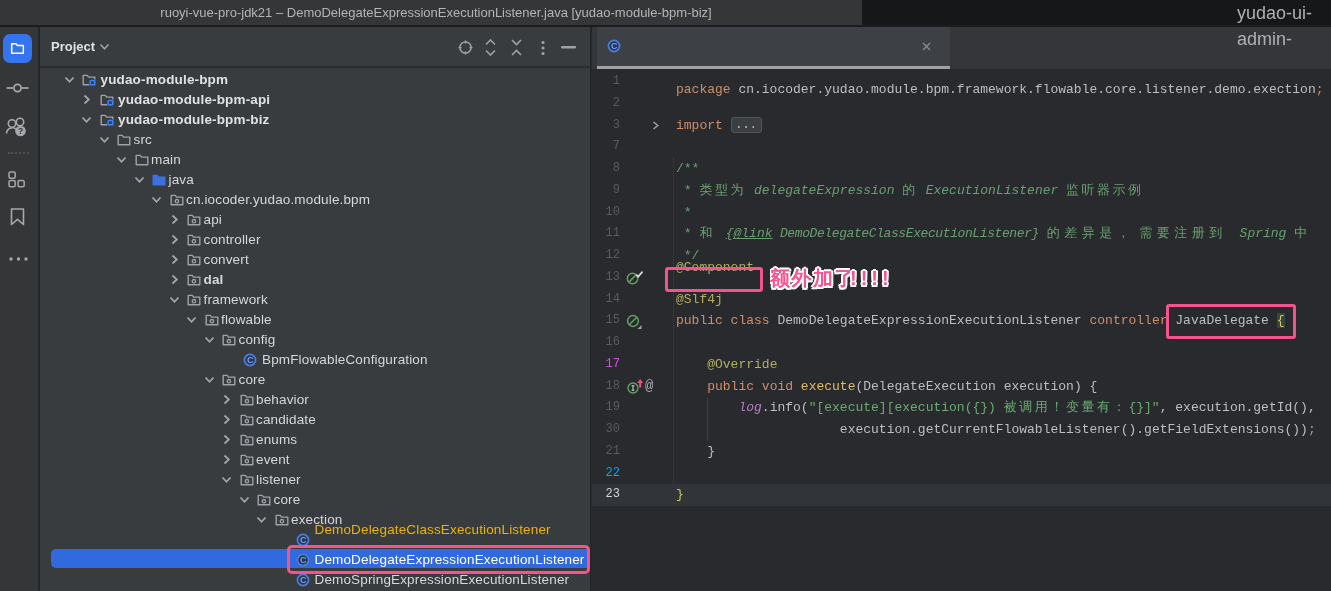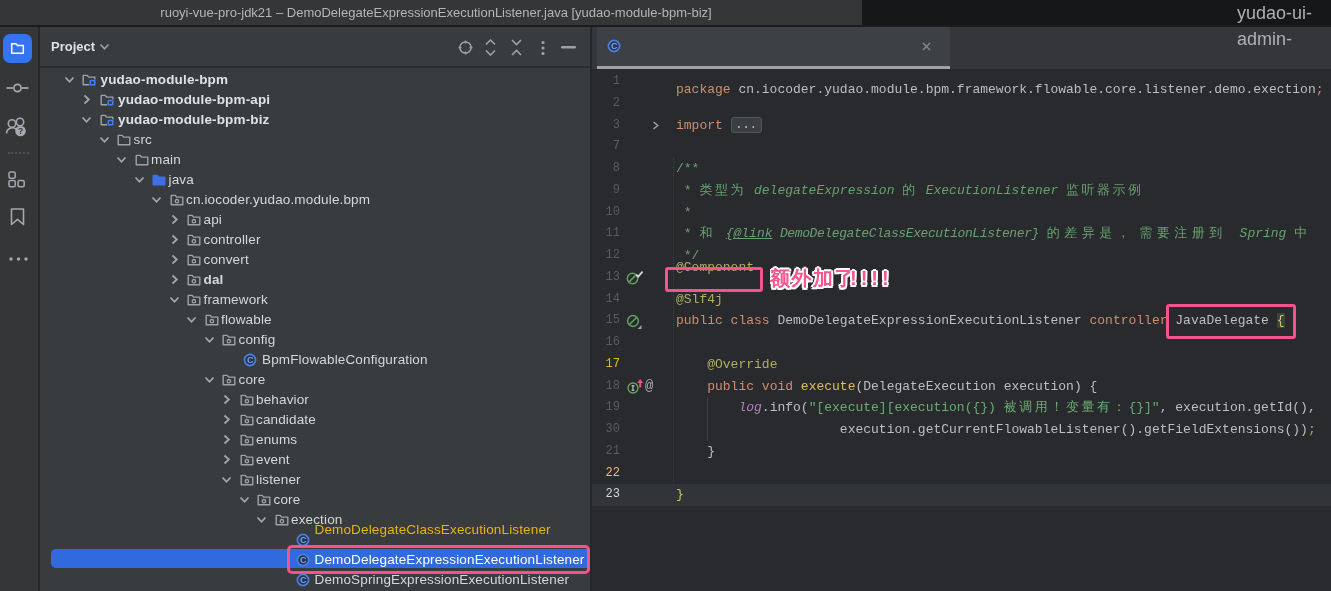--- a/index.html
+++ b/index.html
@@ -309,26 +309,26 @@
 <div class="lnum" style="top:136.35px;color:#575C63">7</div>
 <div class="lnum" style="top:158.1px;color:#575C63">8</div>
 <div class="lnum" style="top:179.85px;color:#575C63">9</div>
 <div class="lnum" style="top:201.6px;color:#575C63">10</div>
 <div class="lnum" style="top:223.35px;color:#575C63">11</div>
 <div class="lnum" style="top:245.1px;color:#575C63">12</div>
 <div class="lnum" style="top:266.85px;color:#575C63">13</div>
 <div class="lnum" style="top:288.6px;color:#575C63">14</div>
 <div class="lnum" style="top:310.35px;color:#575C63">15</div>
 <div class="lnum" style="top:332.1px;color:#575C63">16</div>
-<div class="lnum" style="top:353.85px;color:#eab308">17</div>
+<div class="lnum" style="top:353.85px;color:#d946ef">17</div>
 <div class="lnum" style="top:375.6px;color:#575C63">18</div>
 <div class="lnum" style="top:397.35px;color:#575C63">19</div>
 <div class="lnum" style="top:419.1px;color:#575C63">30</div>
 <div class="lnum" style="top:440.85px;color:#575C63">21</div>
-<div class="lnum" style="top:462.6px;color:#fdba74">22</div>
+<div class="lnum" style="top:462.6px;color:#0ea5e9">22</div>
 <div class="lnum" style="top:484.35px;color:#D4D6D9">23</div>
 <div class="codeline" style="top:79px"><span class="kw">package</span><span class="id"> cn.iocoder.yudao.module.bpm.framework.flowable.core.listener.demo.exection</span><span class="kw">;</span></div>
 <div class="codeline" style="top:114.6px"><span class="kw">import</span> <span style="display:inline-block;width:31px;height:16px;line-height:15px;background:#3B3F41;border:1px solid #53575B;border-radius:3px;text-align:center;color:#BDBFC3;vertical-align:middle;font-size:12px">...</span></div>
 <div class="codeline" style="top:158.1px"><span class="doc">/**</span></div>
 <div class="codeline" style="top:179.85px"><span class="doc"> * <span class="cjk" style="width:46.8px">类型为</span> <i>delegateExpression</i> <span class="cjk" style="width:15.6px">的</span> <i>ExecutionListener</i> <span class="cjk" style="width:78.0px">监听器示例</span></span></div>
 <div class="codeline" style="top:201.6px"><span class="doc"> *</span></div>
 <div class="codeline" style="top:223.35px"><span class="doc"> * <span class="cjk" style="width:18.5px">和</span> <i><u>{@link</u><span style="letter-spacing:-0.4px"> DemoDelegateClassExecutionListener}</span></i> <span class="cjk" style="width:92.5px;letter-spacing:4.5px">的差异是，</span><span class="cjk" style="width:92.5px;letter-spacing:4.5px">需要注册到</span> <i>Spring</i> <span class="cjk" style="width:18.5px">中</span></span></div>
 <div class="codeline" style="top:245.1px"><span class="doc"> */</span></div>
 <div class="codeline" style="top:257px"><span class="ann">@Component</span></div>
 <div class="codeline" style="top:288.6px"><span class="ann">@Slf4j</span></div>

